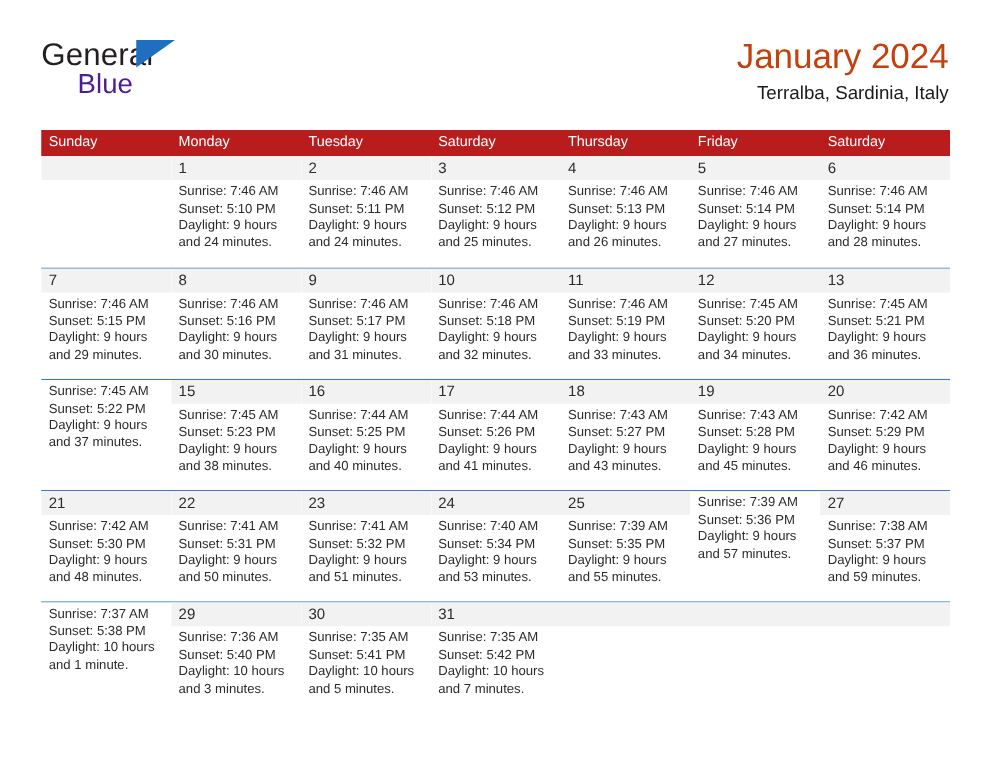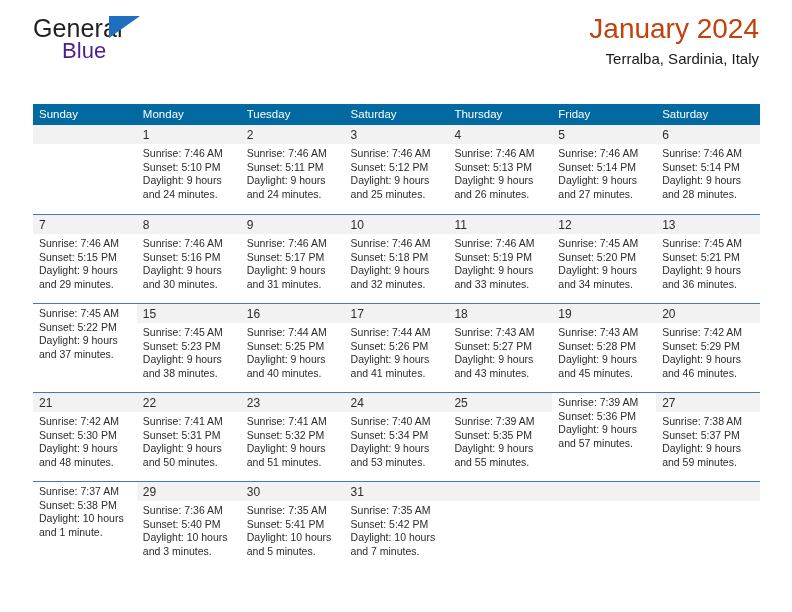--- a/index.html
+++ b/index.html
@@ -20,21 +20,21 @@
     width: 792px;
     height: 612px;
     box-sizing: border-box;
     padding: 0;
   }
 
   
   .header {
     position: absolute;
     left: 33px;
-    top: 12px;
+    top: 28px;
     width: 726px;
     height: 66px;
   }
 
   .logo {
     position: absolute;
     left: 0;
     top: 2px;
     width: 240px;
     height: 58px;
@@ -89,21 +89,21 @@
   
   .calendar {
     position: absolute;
     left: 33px;
     top: 104px;
     width: 727px;
   }
 
   .weekday-row {
     display: flex;
-    background: #0369a1;
+    background: #b91c1c;
     height: 21px;
     justify-content: center;
   }
   .weekday-cell {
     flex: 1 1 0;
     color: #ffffff;
     font-size: 11.5px;
     line-height: 21px;
     padding-left: 6px;
     box-sizing: border-box;

